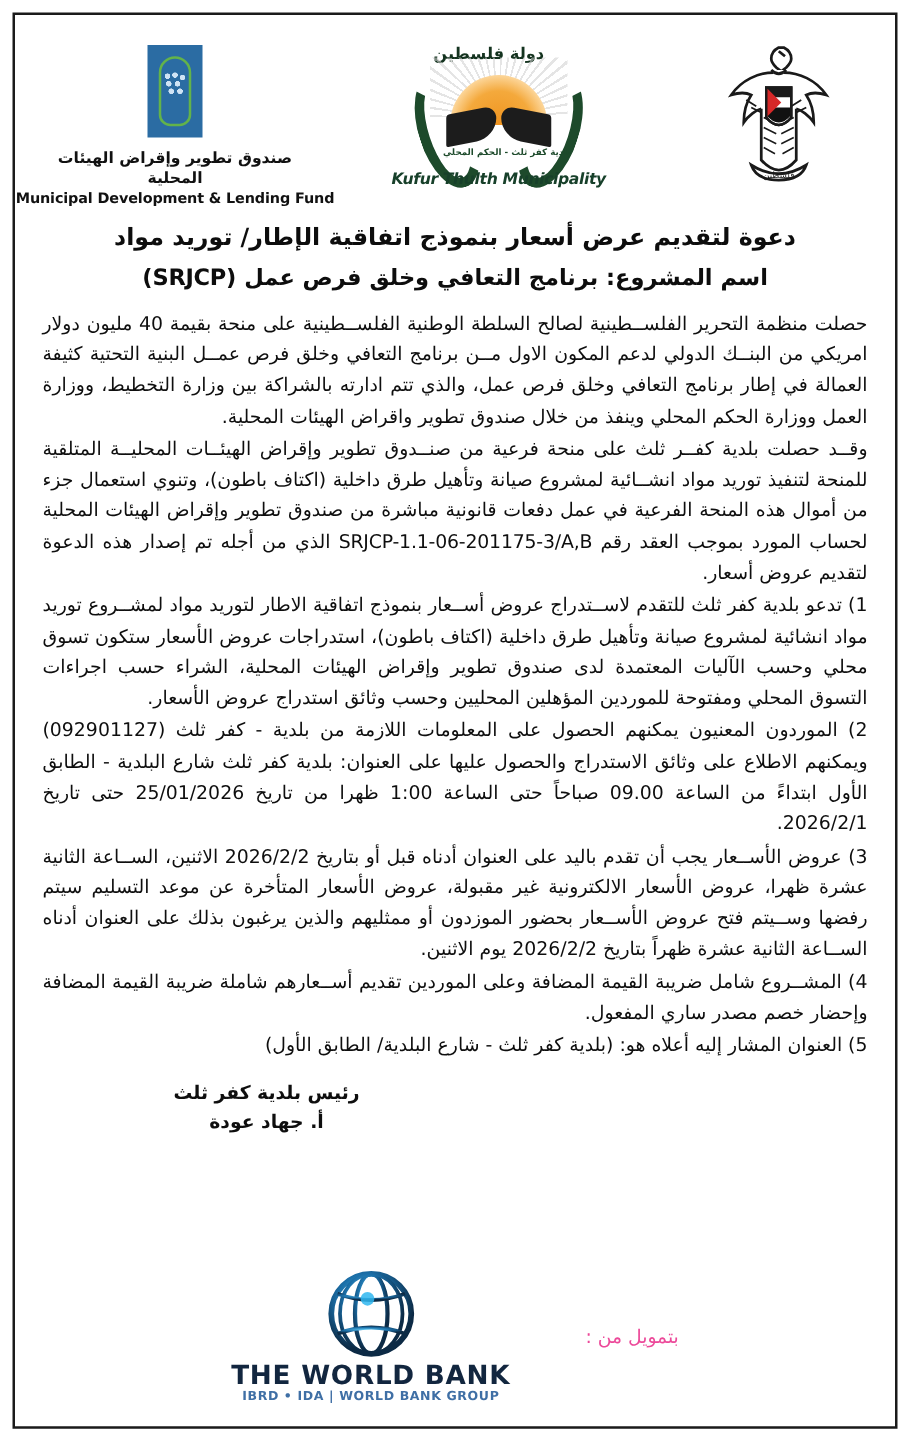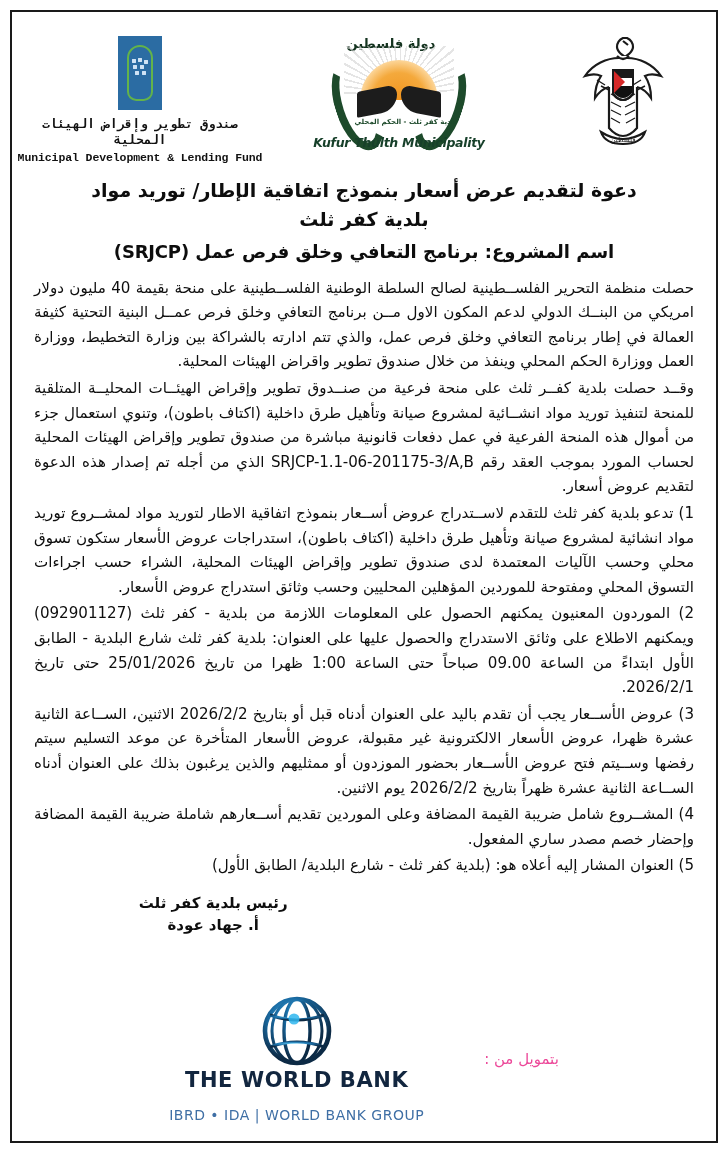--- a/index.html
+++ b/index.html
@@ -45,21 +45,21 @@
     align-items: flex-start;
     justify-content: space-between;
     direction: ltr;
     height: 150px;
     padding: 8px 6px 0 6px;
     box-sizing: border-box;
   }
   .logo-block { display: flex; flex-direction: column; align-items: center; }
 
   
-  .mdlf { width: 200px; font-family: Liberation Mono, monospace; }
+  .mdlf { width: 200px; }
   .mdlf-mark {
     width: 44px; height: 74px;
     background: #2b6ca3;
     position: relative;
     margin: 4px auto 8px auto;
   }
   .mdlf-mark .hand {
     position: absolute; left: 9px; top: 9px;
     width: 26px; height: 56px;
     border: 2.5px solid #63b34a;
@@ -183,22 +183,22 @@
     direction: rtl; gap: 60px; padding-bottom: 10px;
   }
   .funded-label { font-size: 15px; color: #ec4899; font-weight: normal; }
   .wb { text-align: center; direction: ltr; }
   .wb-globe { width: 74px; height: 74px; margin: 0 auto 2px auto; }
   .wb-name {
     font-size: 21px; font-weight: bold; color: #12263f;
     letter-spacing: 0.6px; line-height: 1;
   }
   .wb-tag {
-    font-size: 14px; font-weight: normal; color: #3f6fa5;
-    letter-spacing: 0.5px; margin-top: 16px;
+    font-size: 10px; font-weight: bold; color: #3f6fa5;
+    letter-spacing: 0.5px; margin-top: 1px;
   }
 </style>
 </head>
 <body>
 
 <div class="page">
   <div class="frame"></div>
   <div class="inner">
 
     <div class="logo-row">
@@ -257,21 +257,20 @@
               <path d="M38 38 L58 38 L58 62 Q48 74 38 62 Z" fill="none" stroke="#1a1a1a" stroke-width="2"></path>
             </g>
             <text x="48" y="110" font-size="7" text-anchor="middle" fill="#1a1a1a" font-family="DejaVu Sans, sans-serif">فلسطين</text>
           </svg>
         </div>
       </div>
     </div>
 
     <div class="titles">
       <div class="t-main">دعوة لتقديم عرض أسعار بنموذج اتفاقية الإطار/ توريد مواد</div>
-      <div class="t-main">بلدية كفر ثلث</div>
       <div class="t-sub">اسم المشروع: برنامج التعافي وخلق فرص عمل (SRJCP)</div>
     </div>
 
     <div class="body-text">
       <p>حصلت منظمة التحرير الفلســطينية لصالح السلطة الوطنية الفلســطينية على منحة بقيمة 40 مليون دولار امريكي من البنــك الدولي لدعم المكون الاول مــن برنامج التعافي وخلق فرص عمــل البنية التحتية كثيفة العمالة في إطار برنامج التعافي وخلق فرص عمل، والذي تتم ادارته بالشراكة بين وزارة التخطيط، ووزارة العمل ووزارة الحكم المحلي وينفذ من خلال صندوق تطوير واقراض الهيئات المحلية.</p>
       <p>وقــد حصلت بلدية كفــر ثلث على منحة فرعية من صنــدوق تطوير وإقراض الهيئــات المحليــة المتلقية للمنحة لتنفيذ توريد مواد انشــائية لمشروع صيانة وتأهيل طرق داخلية (اكتاف باطون)، وتنوي استعمال جزء من أموال هذه المنحة الفرعية في عمل دفعات قانونية مباشرة من صندوق تطوير وإقراض الهيئات المحلية لحساب المورد بموجب العقد رقم SRJCP-1.1-06-201175-3/A,B الذي من أجله تم إصدار هذه الدعوة لتقديم عروض أسعار.</p>
       <p class="item">1) تدعو بلدية كفر ثلث للتقدم لاســتدراج عروض أســعار بنموذج اتفاقية الاطار لتوريد مواد لمشــروع توريد مواد انشائية لمشروع صيانة وتأهيل طرق داخلية (اكتاف باطون)، استدراجات عروض الأسعار ستكون تسوق محلي وحسب الآليات المعتمدة لدى صندوق تطوير وإقراض الهيئات المحلية، الشراء حسب اجراءات التسوق المحلي ومفتوحة للموردين المؤهلين المحليين وحسب وثائق استدراج عروض الأسعار.</p>
       <p class="item">2) الموردون المعنيون يمكنهم الحصول على المعلومات اللازمة من بلدية - كفر ثلث (092901127) ويمكنهم الاطلاع على وثائق الاستدراج والحصول عليها على العنوان: بلدية كفر ثلث شارع البلدية - الطابق الأول ابتداءً من الساعة 09.00 صباحاً حتى الساعة 1:00 ظهرا من تاريخ 25/01/2026 حتى تاريخ 2026/2/1.</p>
       <p class="item">3) عروض الأســعار يجب أن تقدم باليد على العنوان أدناه قبل أو بتاريخ 2026/2/2 الاثنين، الســاعة الثانية عشرة ظهرا، عروض الأسعار الالكترونية غير مقبولة، عروض الأسعار المتأخرة عن موعد التسليم سيتم رفضها وســيتم فتح عروض الأســعار بحضور الموزدون أو ممثليهم والذين يرغبون بذلك على العنوان أدناه الســاعة الثانية عشرة ظهراً بتاريخ 2026/2/2 يوم الاثنين.</p>
       <p class="item">4) المشــروع شامل ضريبة القيمة المضافة وعلى الموردين تقديم أســعارهم شاملة ضريبة القيمة المضافة وإحضار خصم مصدر ساري المفعول.</p>

